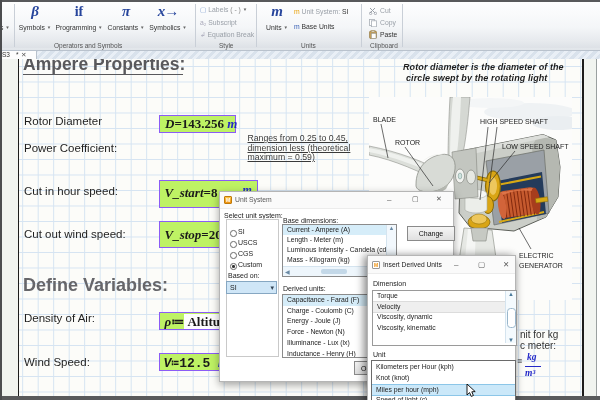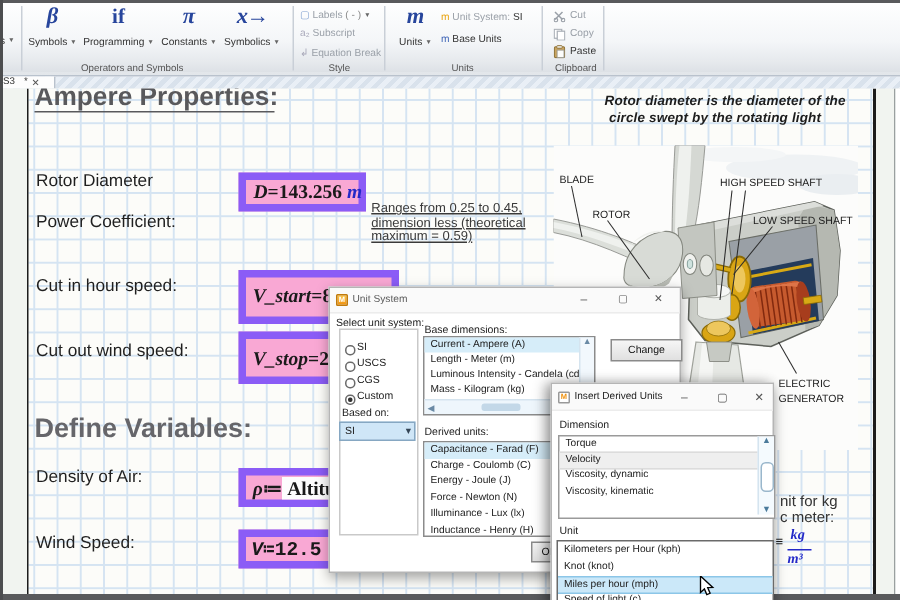--- a/index.html
+++ b/index.html
@@ -28,21 +28,21 @@
   #page{position:absolute;left:19px;top:0;width:563px;height:337.5px;background:#fcfcf9;
     background-image:linear-gradient(to right,#d5e4f2 1px,transparent 1px),linear-gradient(to bottom,#d5e4f2 1px,transparent 1px);
     background-size:15.5px 15.5px;background-position:3.2px 7px;}
   #ledge{left:17.5px;top:0;width:1.5px;height:337.5px;background:#1c1c1c;}
   #redge{left:582px;top:0;width:1.5px;height:337.5px;background:#1c1c1c;}
   #farline{left:595.5px;top:0;width:1px;height:337.5px;background:#9aa0a0;}
   #farwhite{left:596.5px;top:0;width:3.5px;height:337.5px;background:#fff;}
   #leftedge{left:0;top:0;width:2px;height:400px;background:#4c4d4f;z-index:40;}
   #bottombar{left:0;top:396px;width:600px;height:4px;background:#595a5c;z-index:5;}
   .wslabel{position:absolute;font-size:11.5px;color:#1f1f1f;white-space:nowrap;}
-  .mathbox{position:absolute;background:#f9a8d4;border:5px solid #8b5cf6;}
+  .mathbox{position:absolute;background:#bef264;border:1px solid #8b5cf6;}
   .math{font-family:"Liberation Serif",serif;font-weight:bold;font-size:13px;color:#1a1a1a;white-space:nowrap;}
   .math i{font-style:italic;}
   .unit{color:#2429c8;font-style:italic;}
   
   .dlg{position:absolute;background:#fff;border:1px solid #b5b5b5;box-shadow:0 3px 8px rgba(0,0,0,.35);z-index:10;}
   .dtitle{position:absolute;left:0;top:0;right:0;height:16px;background:#fafafa;border-bottom:1px solid #ececec;}
   .micon{position:absolute;width:6px;height:6px;background:linear-gradient(#fdc84a,#ef9210);border:0.8px solid #c17a0a;border-radius:1px;color:#fff;font-size:5px;font-weight:bold;line-height:6px;text-align:center;}
   .dtext{position:absolute;font-size:6.8px;color:#5a5a5a;white-space:nowrap;}
   .winbtn{position:absolute;font-size:8px;color:#555;}
   .small{font-size:7px;color:#222;white-space:nowrap;}

